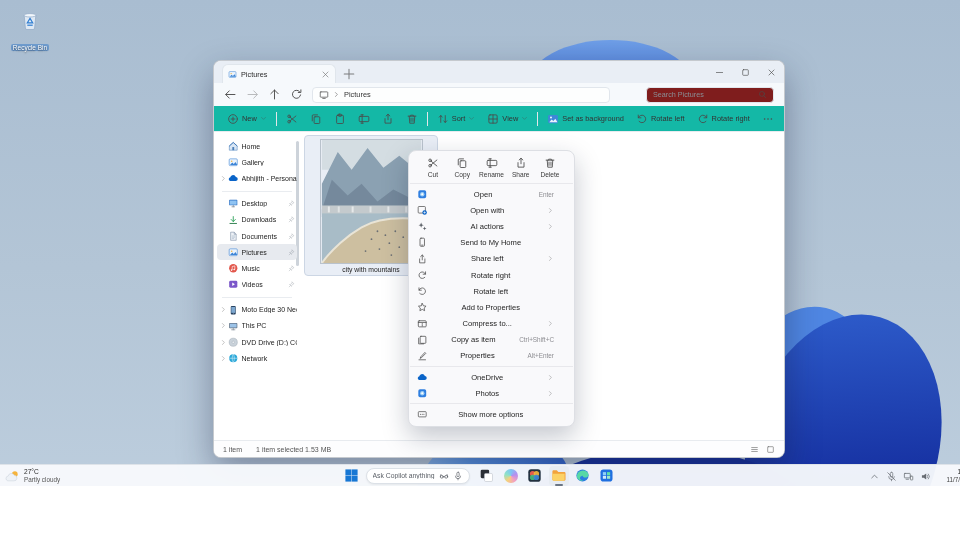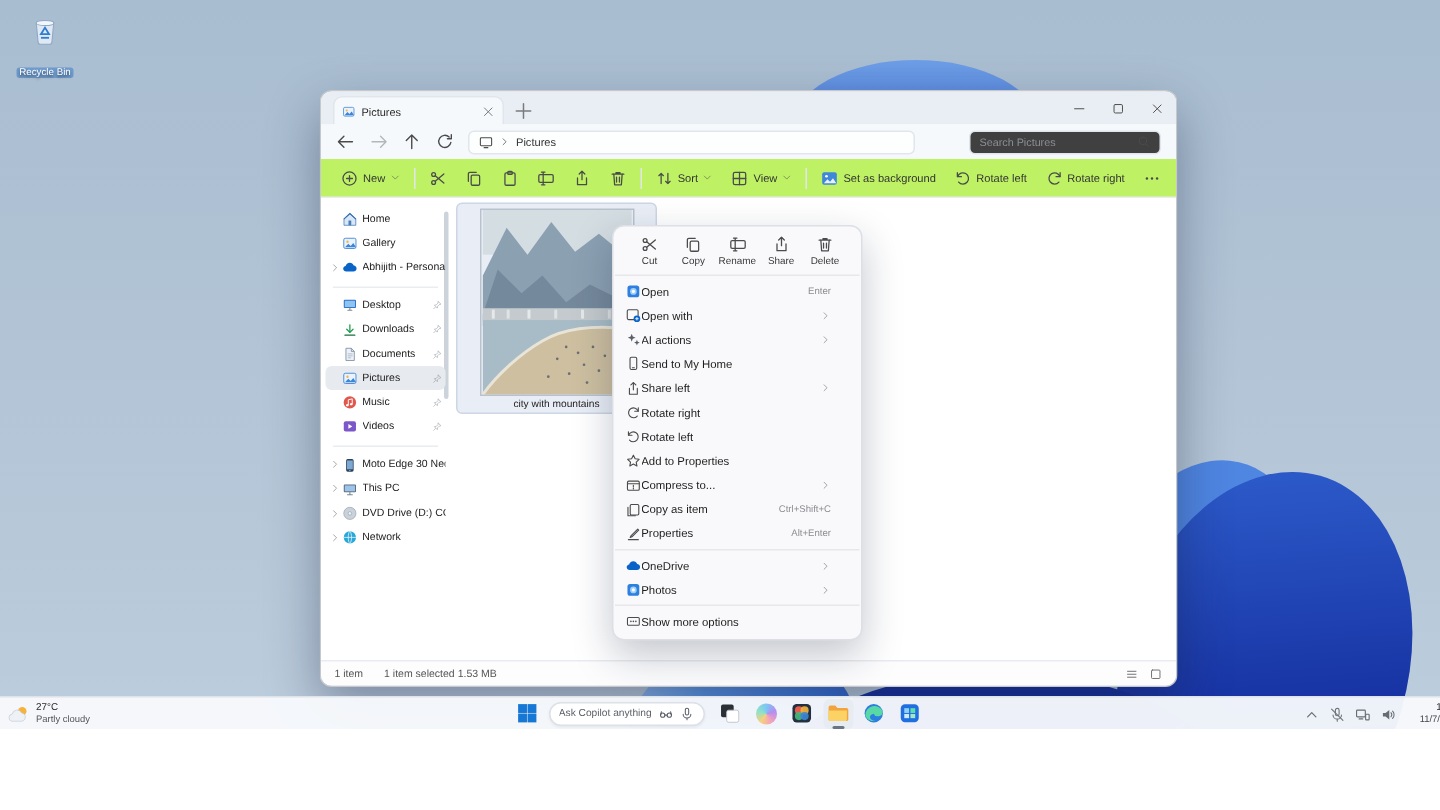--- a/index.html
+++ b/index.html
@@ -40,26 +40,26 @@
   .cap-btn{width:26px;height:22px;display:flex;align-items:center;justify-content:center;}
   .cap-btn .ic{width:9px;height:9px;}
 
   .navbar{position:absolute;left:0;top:22px;right:0;height:23px;background:#f6f9fc;
     display:flex;align-items:center;padding:0 10px;gap:9px;}
   .nav-btn{width:13px;height:13px;}
   .nav-btn.disabled{opacity:.38;}
   .addr{flex:1;height:16px;background:#fdfefe;border:1px solid #e1e6ec;border-radius:4px;
     display:flex;align-items:center;gap:4px;padding:0 6px;font-size:7.4px;color:#333;}
   .addr .ic{width:10px;height:10px;}
-  .searchbox{width:128px;height:16px;background:#404040;border:1px solid #e1e6ec;border-radius:4px;
+  .searchbox{width:128px;height:16px;background:#7f1d1d;border:1px solid #e1e6ec;border-radius:4px;
     display:flex;align-items:center;padding:0 6px;font-size:7.2px;color:#8a8f96;margin-left:27px;}
   .searchbox .txt{flex:1;white-space:nowrap;overflow:hidden;}
   .searchbox .ic{width:9px;height:9px;}
 
-  .toolbar{position:absolute;left:0;top:45px;right:0;height:26px;background:#bef264;
+  .toolbar{position:absolute;left:0;top:45px;right:0;height:26px;background:#14b8a6;
     border-bottom:1px solid #e8ebef;display:flex;align-items:center;padding:0 10px;gap:6px;
     font-size:7.4px;color:#333;}
   .tbtn{display:flex;align-items:center;gap:3px;padding:2px 3px;border-radius:4px;white-space:nowrap;}
   .tbtn .ic{width:12px;height:12px;}
   .tbtn .chev{width:7px;height:7px;opacity:.7;}
   .tsep{width:1px;height:14px;background:#e2e6ea;flex:none;}
   .t-details{margin-left:auto;}
 
   .body{position:absolute;left:0;top:72px;right:0;bottom:17px;display:flex;background:#fff;}
   .sidebar{width:86px;flex:none;position:relative;padding-top:5px;overflow:hidden;}
@@ -88,21 +88,21 @@
 
   
   .ctx{position:absolute;left:408px;top:150px;width:167px;z-index:20;background:#f9f9fb;
     border:1px solid #dddfe4;border-radius:8px;box-shadow:0 10px 26px rgba(20,30,60,.25);
     padding:4px 0 3px;}
   .ctx-quick{display:flex;justify-content:space-between;padding:2px 10px 3px;}
   .qa{display:flex;flex-direction:column;align-items:center;gap:2px;width:28px;}
   .qa .ic{width:12px;height:12px;}
   .qa .ql{font-size:6.6px;color:#3a3a3a;white-space:nowrap;}
   .ctx-div{height:1px;background:#e8e8ec;margin:2px 1px;}
-  .mi{height:16.2px;display:flex;align-items:center;padding:0 20px 0 8px;gap:0;}
+  .mi{height:16.2px;display:flex;align-items:center;padding:0 20px 0 8px;gap:0;text-align:center;}
   .mi .ic{width:10.5px;height:10.5px;}
   .mi .lbl{flex:1;font-size:7.6px;color:#1d1d1d;white-space:nowrap;overflow:hidden;}
   .mi .sc{font-size:6.4px;color:#8d8d92;white-space:nowrap;}
   .mi .sub{width:7px;height:7px;opacity:.65;}
 
   
   .taskbar{position:absolute;left:0;bottom:0;width:960px;height:22px;background:rgba(247,249,252,.96);
     border-top:1px solid #dee3e9;z-index:30;display:flex;align-items:center;}
   .weather{position:absolute;left:5px;top:0;height:22px;display:flex;align-items:center;gap:4px;}
   .weather .ic{width:15px;height:15px;}

